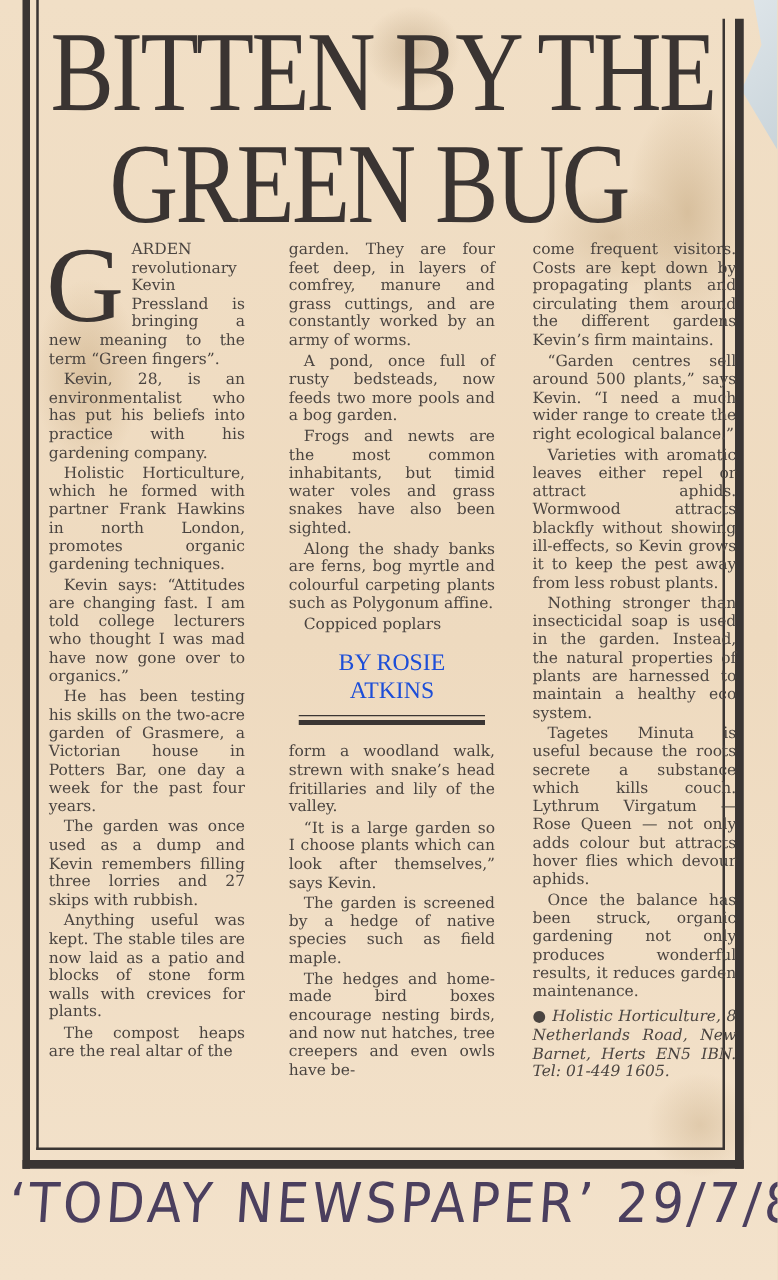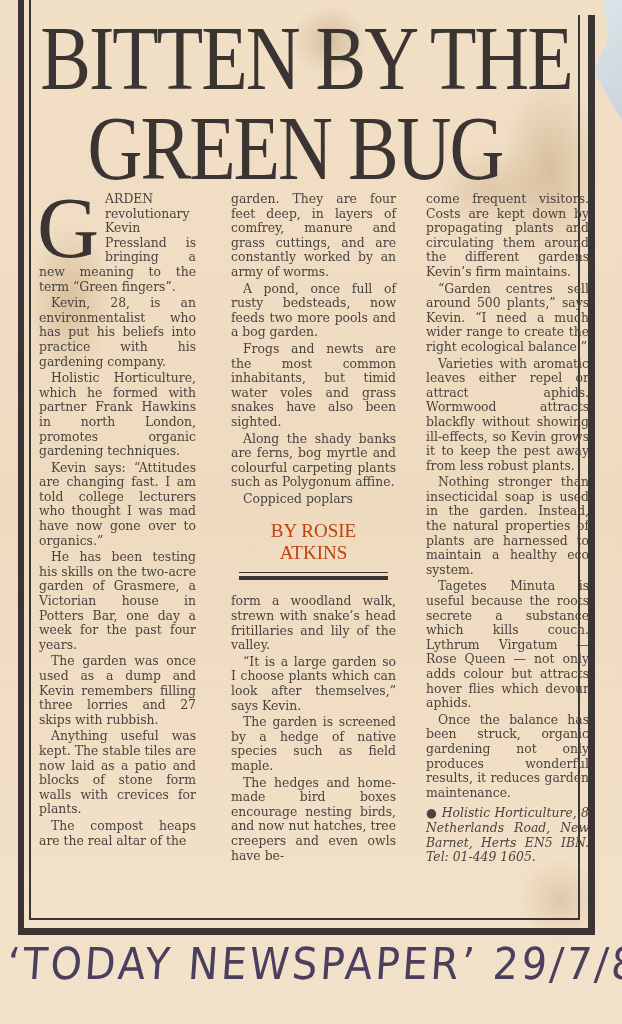--- a/index.html
+++ b/index.html
@@ -49,21 +49,21 @@
   .c2 { left:231px; width:165px; }
   .c3 { left:426px; width:163px; }
   .col p { margin:0 0 2px 0; text-indent:12px; }
   .col p.first { text-indent:0; }
   .dropcap {
     float:left; font-family:"Liberation Serif", serif; font-size:86px; line-height:64px;
     margin:4px 6px 0 -2px; color:#3a3432;
   }
   .byline {
     text-align:center; font-family:"Liberation Serif", serif; font-size:19px; line-height:22px;
-    color:#c2410c; margin:14px 0 8px;
+    color:#1d4ed8; margin:14px 0 8px;
   }
   .rule-thin { height:1px; background:#3a3533; margin:0 8px 3px 8px; }
   .rule-thick { height:4px; background:#3a3533; margin:0 8px 14px 8px; }
   .contact { font-style:italic; text-indent:0 !important; margin-top:6px !important; }
   .bullet { font-style:normal; }
 
   .handwriting {
     position:absolute; left:6px; top:942px; width:616px; height:80px;
     font-family:"DejaVu Sans", sans-serif; font-size:40px; font-weight:normal;
     color:#4b3f5e; letter-spacing:3px; white-space:nowrap;

